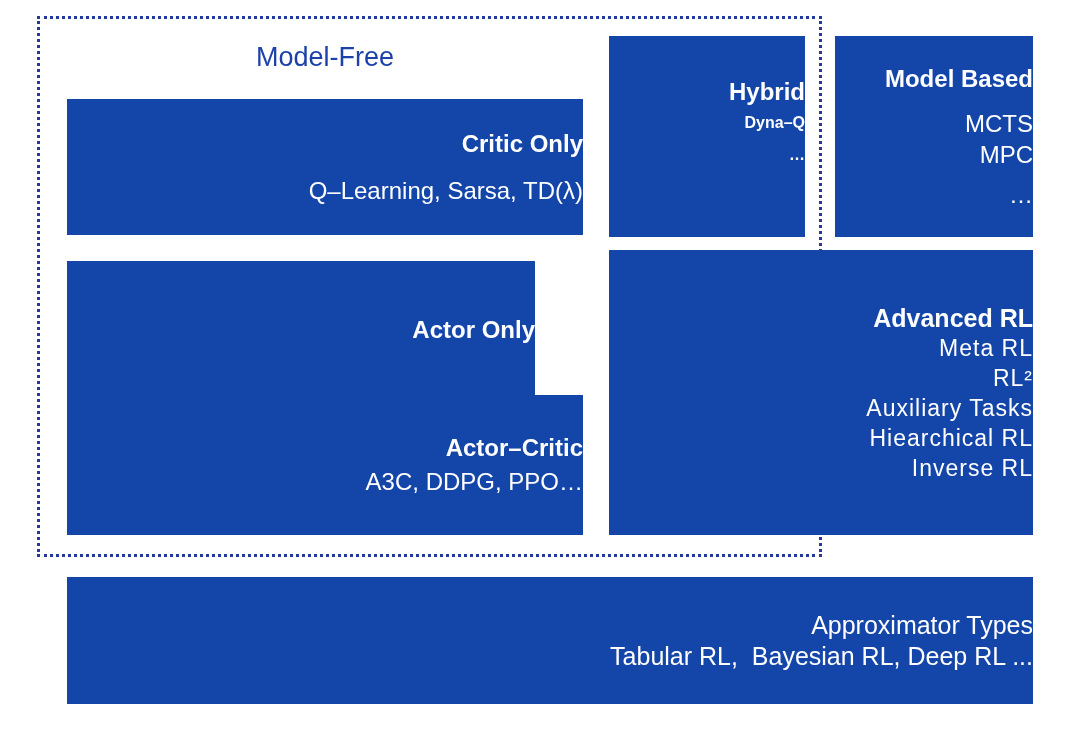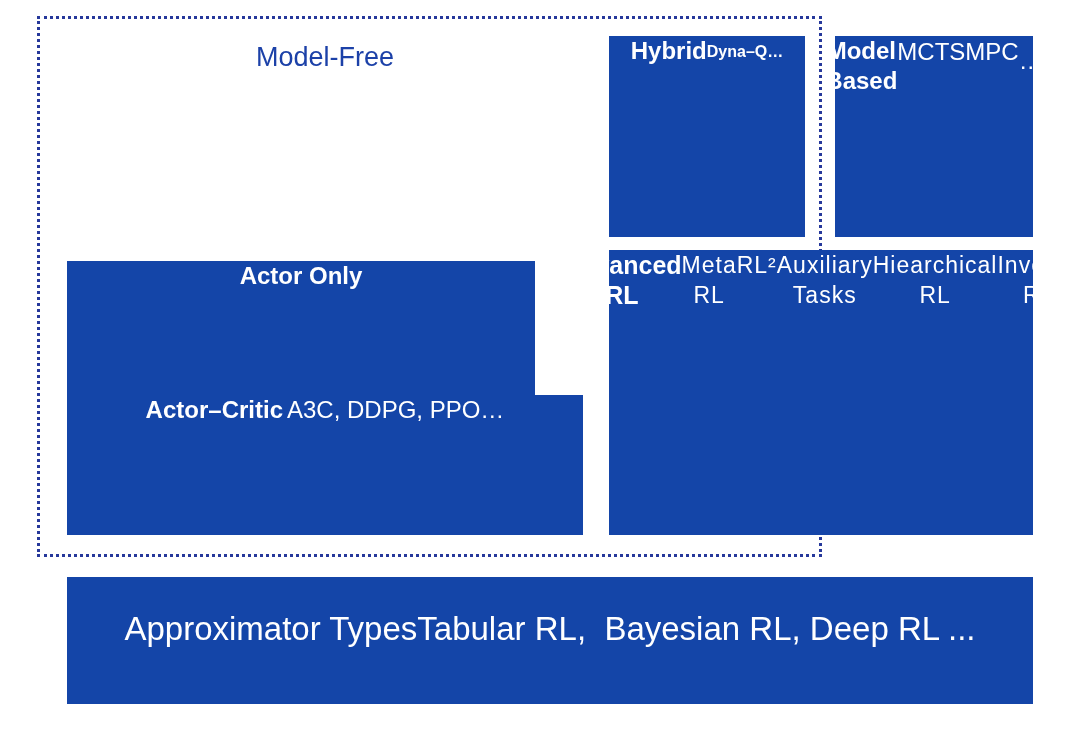--- a/index.html
+++ b/index.html
@@ -29,53 +29,57 @@
     text-align:center;
     font-size:27px;font-weight:400;
     color:var(--title-blue);
     z-index:2;
   }
   .box{
     position:absolute;
     background:var(--fill);
     color:var(--text);
     display:flex;
-    flex-direction:row;
-    align-items:flex-start;
+    flex-direction:column;
+    align-items:flex-end;
     justify-content:center;
     text-align:center;
     z-index:1;
     box-sizing:border-box;
   }
   .box-title{font-weight:700;font-size:24px;line-height:30px;}
   .box-sub{font-size:24px;line-height:30px;}
   .critic{left:67px;top:99px;width:516px;height:136px;gap:17px;}
   .actor-only{left:67px;top:261px;width:468px;height:137px;}
   .actor-critic{left:67px;top:395px;width:516px;height:140px;gap:4px;}
   .hybrid{left:609px;top:36px;width:196px;height:201px;padding-bottom:26px;}
   .hybrid .line{font-size:16px;line-height:32px;font-weight:bold;}
   .model-based{left:835px;top:36px;width:198px;height:201px;}
   .model-based .box-title{margin-bottom:14px;}
   .model-based .line{font-size:24px;line-height:31px;}
   .advanced{left:609px;top:250px;width:424px;height:285px;}
   .advanced .box-title{font-size:25px;}
   .advanced .line{font-size:23px;line-height:30px;letter-spacing:1px;}
   .ellipsis-gap{margin-top:9px;}
   .approximator{left:67px;top:577px;width:966px;height:127px;}
-  .approximator .line{font-size:33px;line-height:31px;white-space:pre-wrap;margin-top:36px;}
+  .approximator .line{font-size:25px;line-height:31px;white-space:pre-wrap;}
 </style>
 </head>
 <body>
 
 <div class="stage">
 
   <div class="dotted-frame"></div>
 
   <div class="group-title">Model-Free</div>
 
+  <div class="box critic">
+    <div class="box-title">Critic Only</div>
+    <div class="box-sub">Q–Learning, Sarsa, TD(λ)</div>
+  </div>
 
   <div class="box actor-only">
     <div class="box-title">Actor Only</div>
   </div>
 
   <div class="box actor-critic">
     <div class="box-title">Actor–Critic</div>
     <div class="box-sub">A3C, DDPG, PPO…</div>
   </div>
 

